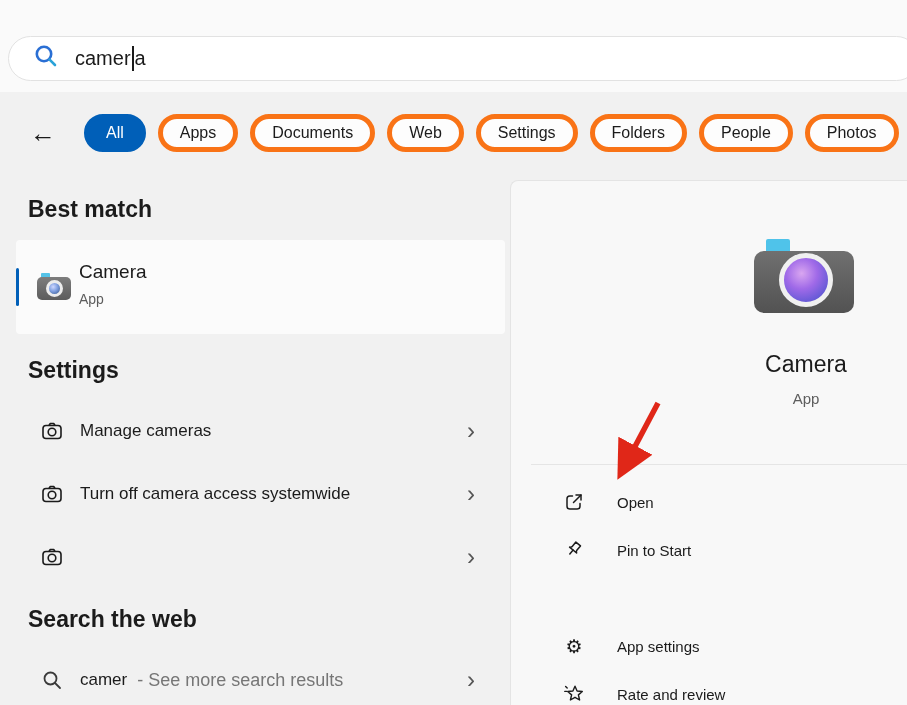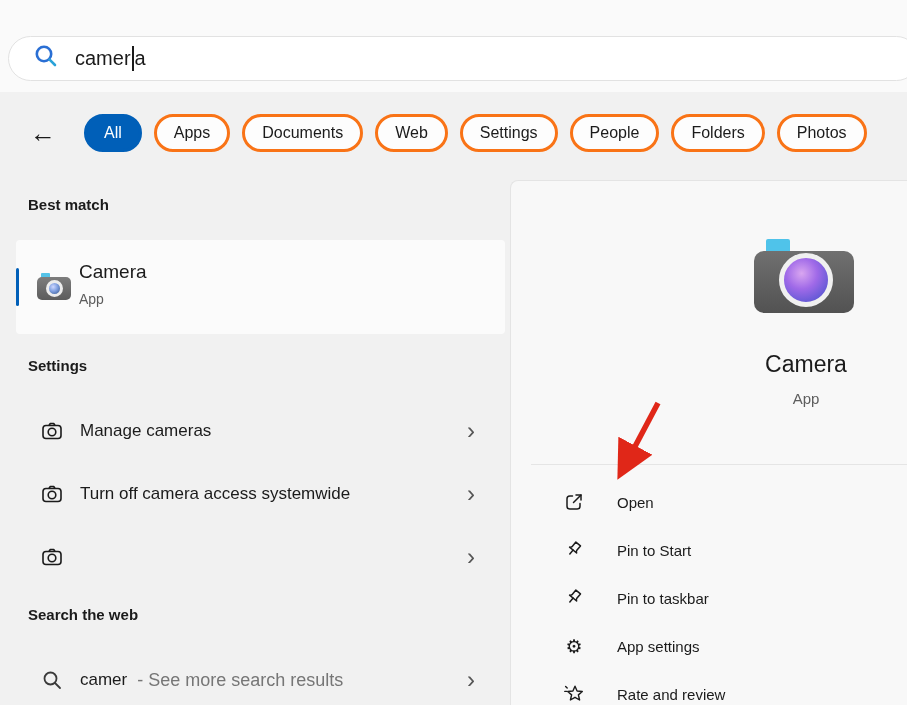--- a/index.html
+++ b/index.html
@@ -19,28 +19,28 @@
     font-size: 20px;
   }
   .search-bar .caret { display: inline-block; width: 2px; height: 25px; background: #1b1b1b; margin: 0 1px; }
   .search-text { display: flex; align-items: center; }
 
   
   .tabs { position: absolute; top: 114px; left: 30px; right: 0; height: 38px; display: flex; align-items: center; gap: 12px; }
   .back-btn { font-size: 26px; line-height: 1; margin-right: 16px; cursor: pointer; color: #1b1b1b; background: none; border: none; padding: 0; font-family: inherit; }
   .pill {
     height: 38px; padding: 0 17px; border-radius: 19px;
-    background: #fdfdfd; border: 3px solid #f97316;
+    background: #fdfdfd; border: 5px solid #f97316;
     display: flex; align-items: center; font-size: 16px; cursor: pointer; color: #1b1b1b;
     font-family: inherit;
   }
   .pill.active { background: #005fb8; border-color: #005fb8; color: #ffffff; }
 
   
-  .heading { position: absolute; left: 28px; font-size: 15px; font-weight: 700; }
+  .heading { position: absolute; left: 28px; font-size: 23px; font-weight: 700; }
   #h-best { top: 196px; }
   #h-settings { top: 357px; }
   #h-web { top: 606px; }
 
   .best-card {
     position: absolute; left: 16px; top: 240px; width: 489px; height: 94px;
     background: #fbfbfb; border-radius: 4px; cursor: pointer;
   }
   .accent-bar { position: absolute; left: 0; top: 50%; transform: translateY(-50%); width: 3px; height: 38px; background: #005fb8; border-radius: 2px; }
   .best-title { position: absolute; left: 63px; top: 21px; font-size: 19px; }
@@ -112,22 +112,22 @@
     </span>
 </div>
 
 <div class="tabs">
   <button class="back-btn">←</button>
   <button class="pill active">All</button>
   <button class="pill">Apps</button>
   <button class="pill">Documents</button>
   <button class="pill">Web</button>
   <button class="pill">Settings</button>
+  <button class="pill">Folders</button>
   <button class="pill">People</button>
-  <button class="pill">Folders</button>
   <button class="pill">Photos</button>
 </div>
 
 <div class="heading" id="h-best">Best match</div>
 <div class="best-card">
   <span class="accent-bar"></span>
   <span class="cam-sm">
     <span class="flash"></span>
       <span class="body"></span>
       <span class="lens"></span>
@@ -213,31 +213,20 @@
       <svg width="20" height="20" viewBox="0 0 20 20" fill="none" stroke="#1b1b1b" stroke-width="1.5" stroke-linecap="round" stroke-linejoin="round">
         <g transform="rotate(40 10 9)">
           <path d="M7 2.5 h6 v5.7 c0 1 .6 1.6 1.6 2.2 H5.4 c1-.6 1.6-1.2 1.6-2.2 Z"></path>
           <line x1="10" y1="10.4" x2="10" y2="15.5"></line>
         </g>
       </svg>
     </span>
     <span>Pin to Start</span>
   </div>
 
-  <div class="action" id="action-2">
-    <span class="icon-box">
-      <svg width="20" height="20" viewBox="0 0 20 20" fill="none" stroke="#1b1b1b" stroke-width="1.5" stroke-linecap="round" stroke-linejoin="round">
-        <g transform="rotate(40 10 9)">
-          <path d="M7 2.5 h6 v5.7 c0 1 .6 1.6 1.6 2.2 H5.4 c1-.6 1.6-1.2 1.6-2.2 Z"></path>
-          <line x1="10" y1="10.4" x2="10" y2="15.5"></line>
-        </g>
-      </svg>
-    </span>
-    <span>Pin to taskbar</span>
-  </div>
 
   <div class="action" id="action-3">
     <span class="icon-box gear-glyph">⚙</span>
     <span>App settings</span>
   </div>
 
   <div class="action" id="action-4">
     <span class="icon-box">
       <svg width="22" height="22" viewBox="0 0 22 22" fill="none" stroke="#1b1b1b" stroke-width="1.4" stroke-linecap="round" stroke-linejoin="round">
         <path d="M12 3.2 L14.1 8 L19.3 8.5 L15.4 11.9 L16.6 17 L12 14.3 L7.4 17 L8.6 11.9 L4.7 8.5 L9.9 8 Z"></path>

